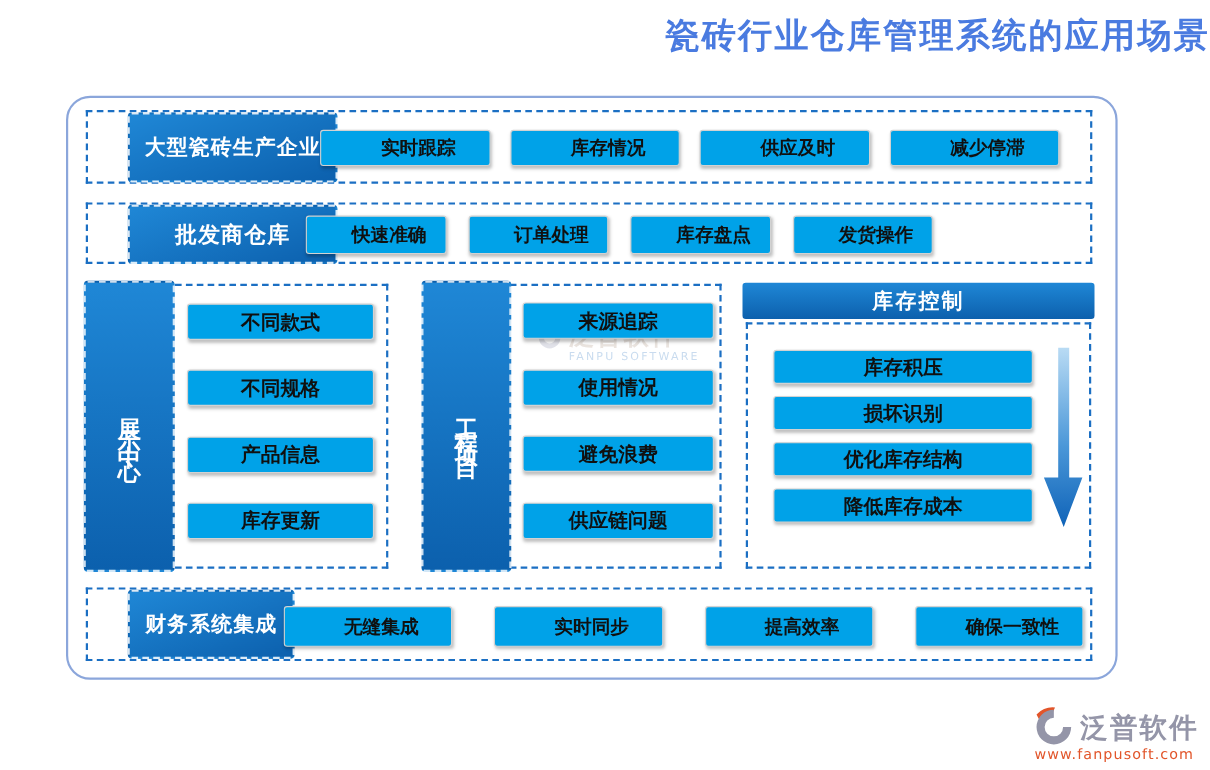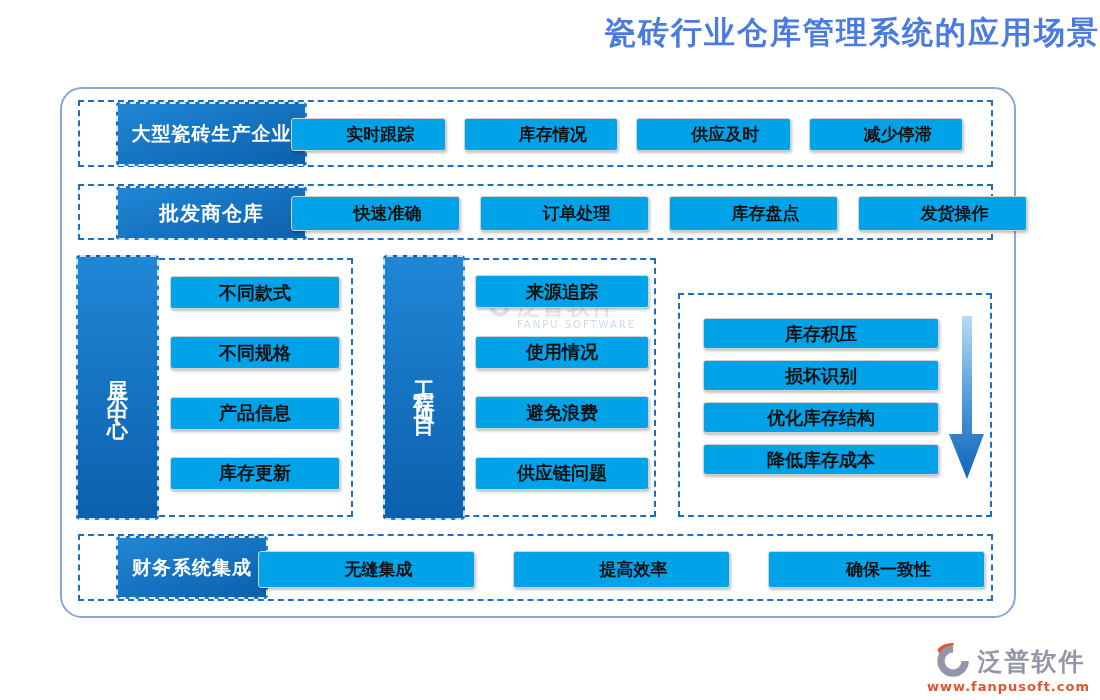--- a/index.html
+++ b/index.html
@@ -39,21 +39,21 @@
     color:#fff;font-weight:700;font-size:19px;border-radius:3px;letter-spacing:2px;}
   .arrow{position:absolute;}
   .watermark{position:absolute;left:486px;top:294px;display:flex;align-items:flex-start;
     gap:5px;opacity:.55;z-index:0;}
   .wm-name{font-size:23px;font-weight:700;color:#d9cec6;letter-spacing:2px;line-height:1.1;}
   .wm-sub{font-size:10px;color:#9dbfe2;letter-spacing:2px;}
   .logo{position:absolute;right:10px;bottom:6px;display:flex;flex-direction:column;
     align-items:center;}
   .logo-row{display:flex;align-items:center;gap:4px;}
   .logo-name{font-size:25px;font-weight:700;color:var(--logo_gray);letter-spacing:2px;}
-  .logo-url{font-size:13px;font-weight:700;color:var(--logo_orange);letter-spacing:1px;margin-top:-3px;}
+  .logo-url{font-size:13px;font-weight:400;color:var(--logo_orange);letter-spacing:1px;margin-top:-3px;}
 </style>
 </head>
 <body>
 
 <div class="page">
 
   <h1 class="title">瓷砖行业仓库管理系统的应用场景</h1>
 
   <div class="outer"></div>
 
@@ -72,21 +72,21 @@
   <div class="hlabel" style="left:77px;top:102px;width:191px;height:64px;font-size:19px">大型瓷砖生产企业</div>
   <div class="btnrow" style="left:291px;top:118px;width:672px;height:33px;gap:18px">
     <div class="btn">实时跟踪</div>
     <div class="btn">库存情况</div>
     <div class="btn">供应及时</div>
     <div class="btn">减少停滞</div>
   </div>
 
   <div class="dashbox" style="left:78px;top:184px;width:915px;height:56px"></div>
   <div class="hlabel" style="left:77px;top:186px;width:191px;height:54px;font-size:20px">批发商仓库</div>
-  <div class="btnrow" style="left:291px;top:196px;width:736px;height:35px;gap:20px">
+  <div class="btnrow" style="left:278px;top:196px;width:570px;height:35px;gap:20px">
     <div class="btn">快速准确</div>
     <div class="btn">订单处理</div>
     <div class="btn">库存盘点</div>
     <div class="btn">发货操作</div>
   </div>
 
   <div class="dashbox" style="left:80px;top:258px;width:273px;height:259px"></div>
   <div class="vlabel" style="left:76px;top:255px;width:83px;height:265px">
     <span>展示中心</span>
   </div>
@@ -101,20 +101,21 @@
   <div class="vlabel" style="left:383px;top:255px;width:82px;height:265px">
     <span>工程项目</span>
   </div>
   <div class="itemcol" style="left:475px;top:275px;width:174px;height:215px">
     <div class="item">来源追踪</div>
     <div class="item">使用情况</div>
     <div class="item">避免浪费</div>
     <div class="item">供应链问题</div>
   </div>
 
+  <div class="colheader" style="left:675px;top:257px;width:320px;height:33px">库存控制</div>
   <div class="dashbox" style="left:678px;top:293px;width:314px;height:224px"></div>
   <div class="itemcol" style="left:703px;top:318px;width:236px;height:157px">
     <div class="item" style="height:31px">库存积压</div>
     <div class="item" style="height:31px">损坏识别</div>
     <div class="item" style="height:31px">优化库存结构</div>
     <div class="item" style="height:31px">降低库存成本</div>
   </div>
   <svg class="arrow" style="left:948px;top:316px" width="38" height="164" viewBox="0 0 38 164">
     <defs>
       <linearGradient id="ag" x1="0" y1="0" x2="0" y2="1">
@@ -123,20 +124,21 @@
         <stop offset="1" stop-color="#0f63b8"></stop>
       </linearGradient>
     </defs>
     <path d="M14,0 h10 v118 h12 L19,163 1,118 h13 Z" fill="url(#ag)"></path>
   </svg>
 
   <div class="dashbox" style="left:78px;top:534px;width:915px;height:67px"></div>
   <div class="hlabel" style="left:77px;top:536px;width:152px;height:63px;font-size:19px">财务系统集成</div>
   <div class="btnrow" style="left:258px;top:551px;width:727px;height:37px;gap:38px">
     <div class="btn">无缝集成</div>
+    <div class="btn">实时同步</div>
     <div class="btn">提高效率</div>
     <div class="btn">确保一致性</div>
   </div>
 
   <div class="logo">
     <div class="logo-row">
       <svg width="42" height="42" viewBox="0 0 40 40">
         <path d="M6,9 Q13,2 22,3 L18,12 Q12,11 9,15 Z" fill="#e2552a"></path>
         <path d="M21,5 a15,15 0 1 0 15,15 l-7,0 a8,8 0 1 1 -8,-8 z" fill="#9495a8"></path>
       </svg>

